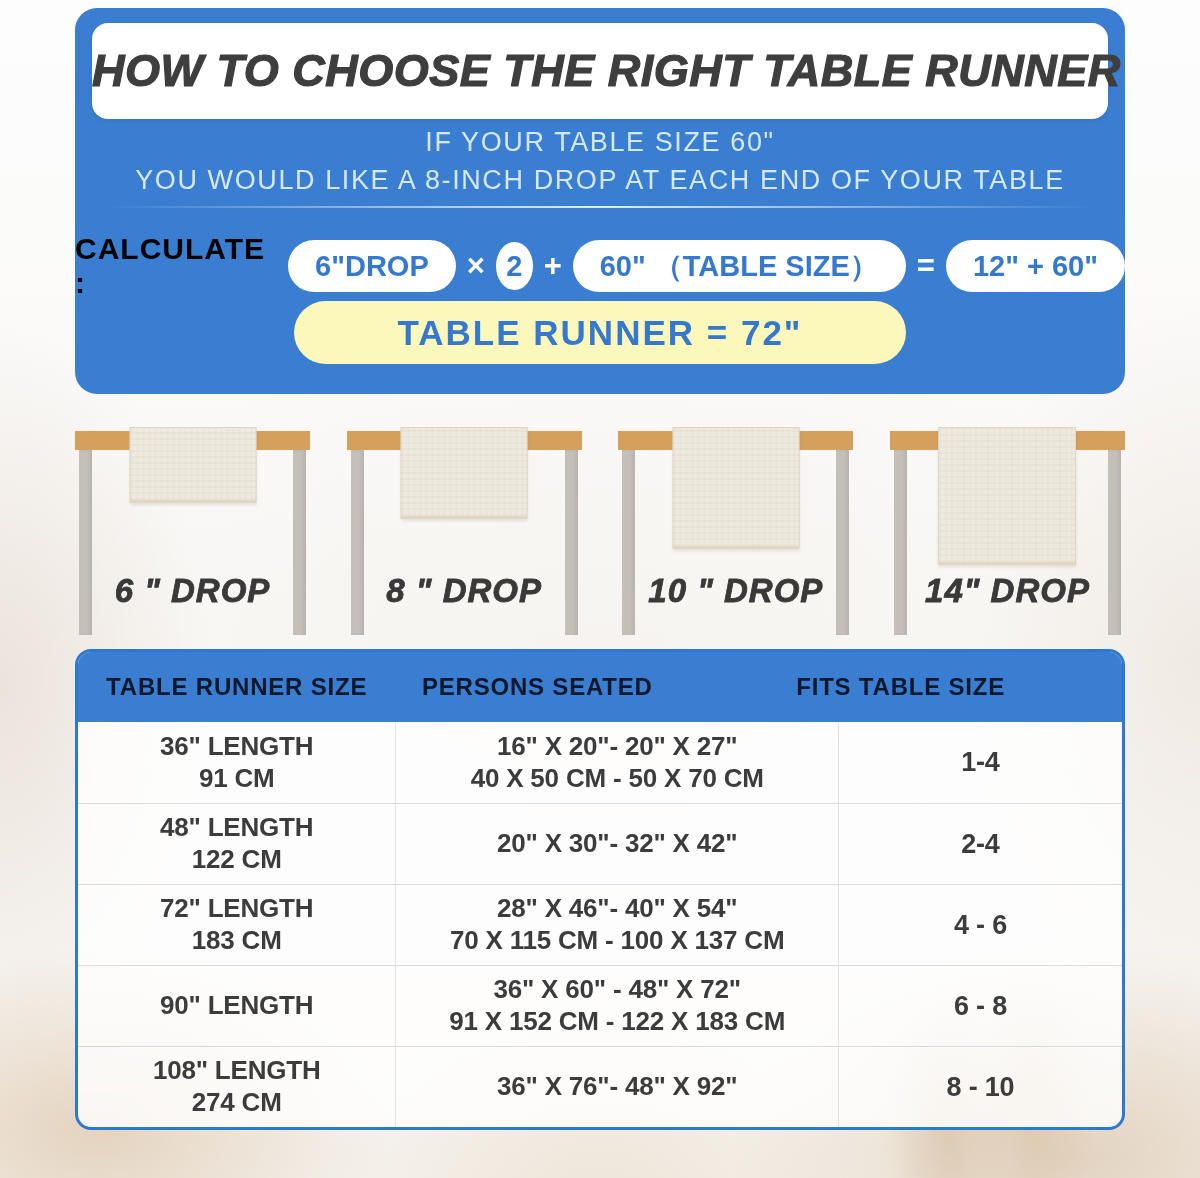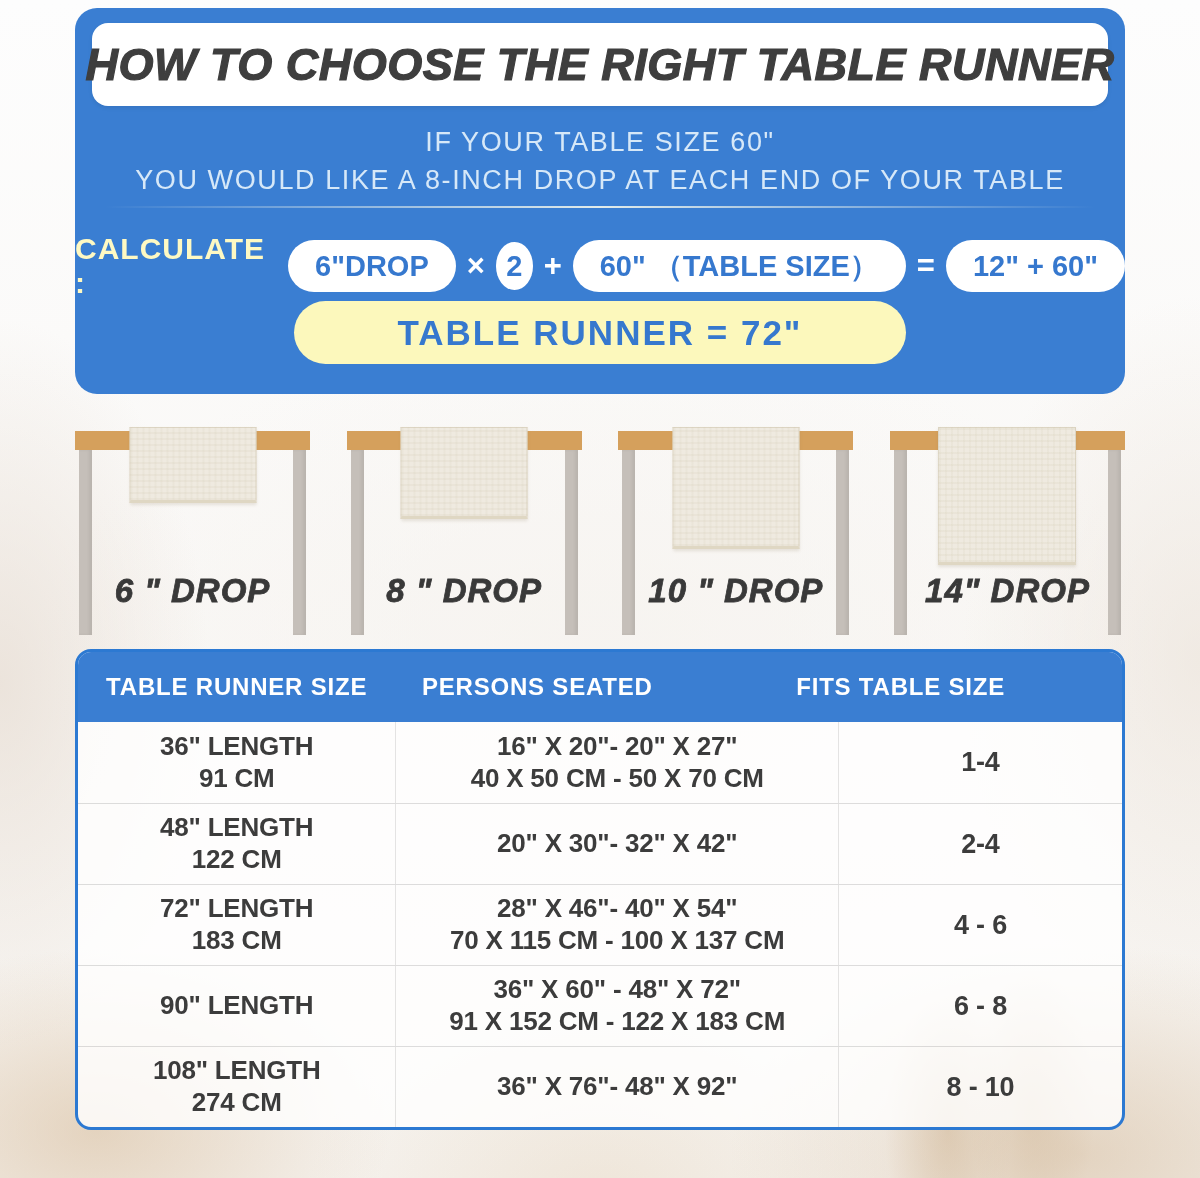--- a/index.html
+++ b/index.html
@@ -14,35 +14,35 @@
       radial-gradient(420px 300px at 50% 102%,rgba(224,203,174,.35), transparent 70%),
       radial-gradient(300px 520px at 0% 58%,  rgba(231,221,211,.75), transparent 70%),
       radial-gradient(340px 520px at 100% 56%,rgba(234,225,215,.60), transparent 70%),
       radial-gradient(760px 420px at 50% 55%, rgba(246,243,239,.85), transparent 75%),
       linear-gradient(#FDFDFD, #F6F3EF);
   }
 
   
   .hero { position:absolute; left:75px; top:8px; width:1050px; height:386px;
           background:#3A7ED2; border-radius:22px; }
-  .title-box { position:absolute; left:17px; right:17px; top:15px; height:83px;
+  .title-box { position:absolute; left:17px; right:17px; top:15px; height:96px;
           background:#FFFFFF; border-radius:16px; display:flex; align-items:center;
-          justify-content:center; box-shadow:0 2px 4px rgba(0,0,0,.08); }
+          justify-content:flex-start; box-shadow:0 2px 4px rgba(0,0,0,.08); }
   .title-box h1 { font-size:45px; font-weight:700; font-style:italic; color:#3E3E3E;
           letter-spacing:.5px; white-space:nowrap; -webkit-text-stroke:1.2px #3E3E3E; }
   .sub { position:absolute; left:0; right:0; text-align:center; color:#D6E8F8;
           font-size:27px; letter-spacing:1.6px; font-weight:400; }
   .sub.line1 { top:119px; }
   .sub.line2 { top:157px; }
   .hero-divider { position:absolute; left:30px; right:30px; top:198px; height:2px;
           background:linear-gradient(90deg, transparent, rgba(255,255,238,.85), transparent); }
 
   .calc-row { position:absolute; left:0; right:0; top:232px; height:52px;
           display:flex; align-items:center; justify-content:center; gap:11px; }
-  .calc-label { color:#fef9c3; font-size:30px; font-weight:700; letter-spacing:1px; margin-right:12px; }
+  .calc-label { color:#000000; font-size:30px; font-weight:700; letter-spacing:1px; margin-right:12px; }
   .pill { background:#FFFFFF; color:#3678CE; font-weight:700; font-size:29px;
           height:52px; line-height:52px; padding:0 27px; border-radius:26px; white-space:nowrap; }
   .pill.circle { width:48px; padding:0; text-align:center; border-radius:50%; height:48px; line-height:48px; }
   .op { color:#FFFFFF; font-size:31px; font-weight:700; }
 
   .result-pill { position:absolute; left:50%; transform:translateX(-50%); top:293px;
           width:612px; height:63px; background:#FCF8BC; border-radius:32px;
           color:#3678CE; font-size:35px; font-weight:700; text-align:center;
           line-height:63px; letter-spacing:2px; white-space:nowrap; }
 
@@ -67,21 +67,21 @@
   .runner.d4 { height:138px; width:138px; }
   .illus-label { position:absolute; top:146px; left:0; right:0; text-align:center;
           font-size:33px; font-weight:700; font-style:italic; color:#393939;
           letter-spacing:1px; -webkit-text-stroke:.8px #393939; }
 
   
   .size-table { position:absolute; left:75px; top:649px; width:1050px;
           border:3px solid #2C79D2; border-radius:16px; overflow:hidden;
           background:rgba(255,255,255,.80); }
   .thead { display:flex; align-items:center; background:#3A7ED2; height:70px; }
-  .th { text-align:center; color:#ffffff; font-weight:700; font-size:24px; letter-spacing:.8px; }
+  .th { text-align:center; color:#0f172a; font-weight:700; font-size:24px; letter-spacing:.8px; }
   .c1 { width:30.4%; } .c2 { width:42.4%; } .c3 { width:27.2%; }
   .tr { display:flex; height:81px; }
   .tr + .tr { border-top:1px solid rgba(125,125,125,.25); }
   .td { height:100%; display:flex; flex-direction:column; justify-content:center;
         text-align:center; color:#3C3C3C; font-weight:700; font-size:26px; line-height:1.22;
         letter-spacing:-.2px; }
   .td.c2, .td.c3 { border-left:1px solid rgba(125,125,125,.20); }
   .td.c3 { font-size:27px; }
 
   .footer-note { position:absolute; left:0; right:0; top:1140px; text-align:center;

